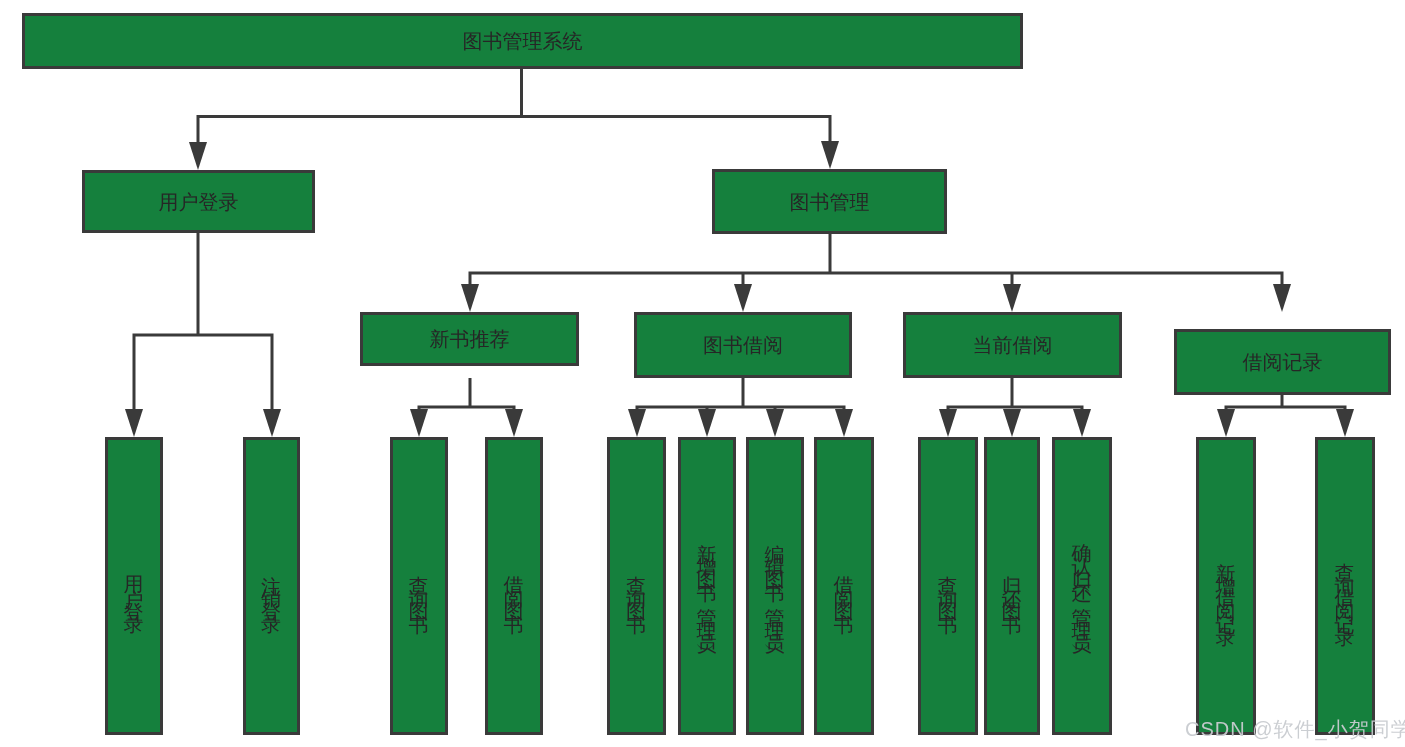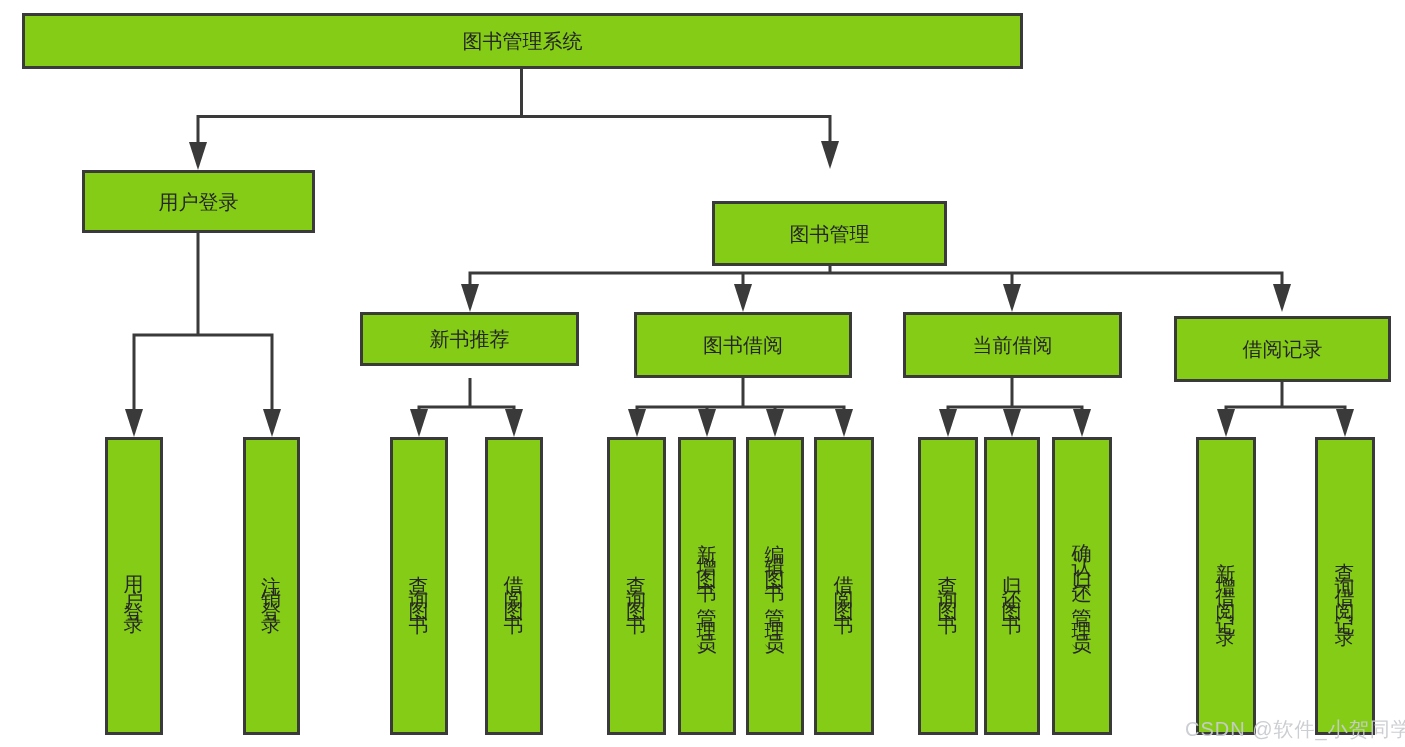--- a/index.html
+++ b/index.html
@@ -6,21 +6,21 @@
   .canvas {
     position:relative;
     width:1405px; height:747px;
     background:#ffffff;
     font-family:"Liberation Sans","DejaVu Sans",sans-serif;
     overflow:hidden;
   }
   .connectors { position:absolute; left:0; top:0; width:1405px; height:747px; }
   .box {
     position:absolute;
-    background:#84cc16;
+    background:#15803d;
     border:3px solid #3a3a3a;
     box-sizing:border-box;
     display:flex; align-items:center; justify-content:center;
     color:#262626;
     font-size:20px;
     line-height:1.2;
     text-align:center;
     white-space:nowrap;
   }
   .box.v {
@@ -98,26 +98,26 @@
       <polygon points="1003,409 1021,409 1012,437"></polygon>
       <polygon points="1073,409 1091,409 1082,437"></polygon>
       <polygon points="1217,409 1235,409 1226,437"></polygon>
       <polygon points="1336,409 1354,409 1345,437"></polygon>
     </g>
   </svg>
 
   <div class="box" style="left:22px; top:13px; width:1001px; height:56px;">图书管理系统</div>
 
   <div class="box" style="left:82px; top:170px; width:233px; height:63px;">用户登录</div>
-  <div class="box" style="left:712px; top:169px; width:235px; height:65px;margin-top:32px;">图书管理</div>
+  <div class="box" style="left:712px; top:169px; width:235px; height:65px;">图书管理</div>
 
   <div class="box" style="left:360px; top:312px; width:219px; height:54px;">新书推荐</div>
   <div class="box" style="left:634px; top:312px; width:218px; height:66px;">图书借阅</div>
   <div class="box" style="left:903px; top:312px; width:219px; height:66px;">当前借阅</div>
-  <div class="box" style="left:1174px; top:316px; width:217px; height:66px;text-align:center;">借阅记录</div>
+  <div class="box" style="left:1174px; top:329px; width:217px; height:66px;text-align:center;">借阅记录</div>
 
   <div class="box v" style="left:105px; top:437px; width:58px; height:298px;">用户登录</div>
   <div class="box v" style="left:243px; top:437px; width:57px; height:298px;">注销登录</div>
 
   <div class="box v" style="left:390px; top:437px; width:58px; height:298px;">查询图书</div>
   <div class="box v" style="left:485px; top:437px; width:58px; height:298px;">借阅图书</div>
 
   <div class="box v" style="left:607px; top:437px; width:59px; height:298px;">查询图书</div>
   <div class="box v" style="left:678px; top:437px; width:58px; height:298px;">新增图书（管理员）</div>
   <div class="box v" style="left:746px; top:437px; width:58px; height:298px;">编辑图书（管理员）</div>

